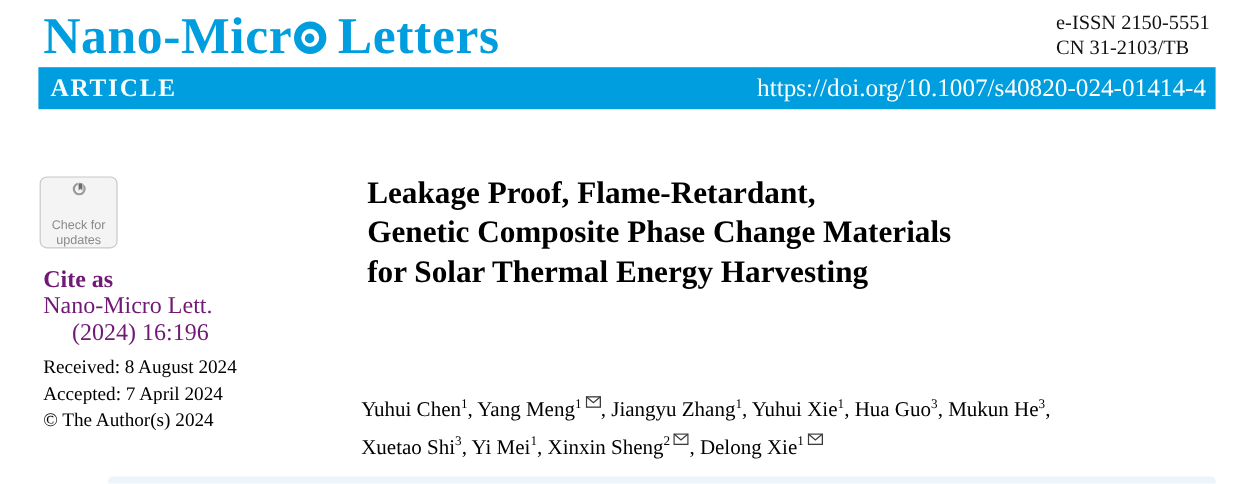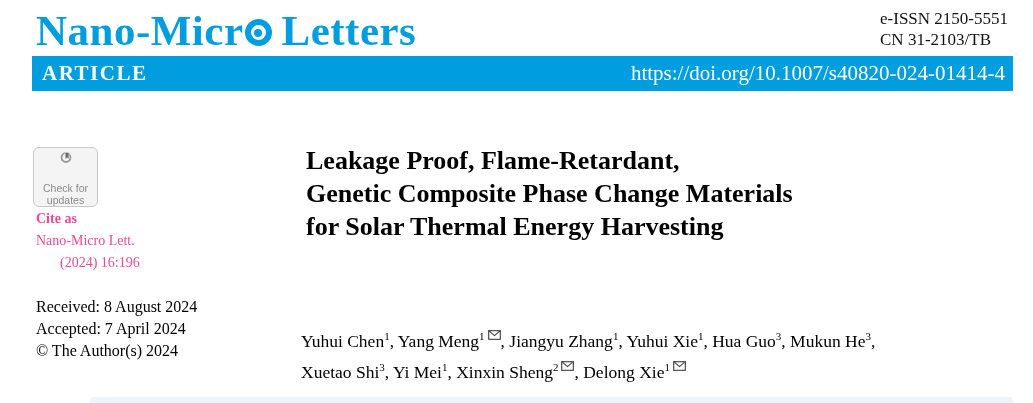--- a/index.html
+++ b/index.html
@@ -23,21 +23,21 @@
             justify-content:space-between; padding:0 8px 0 10px; }
   .banner-label { color:#f6fdff; font-weight:bold; font-size:21px; letter-spacing:1.5px; }
   .banner-doi { color:#ffffff; font-size:21px; text-decoration:none; }
 
   
   .crossmark { position:absolute; left:33px; top:147px; width:65px; height:60px;
                background:#f4f4f4; border:1px solid #c8c8c8; border-radius:6px;
                display:flex; flex-direction:column; align-items:center; padding-top:4px;
                cursor:pointer; font-family:"Liberation Sans","DejaVu Sans",sans-serif; }
   .crossmark-text { color:#8a8a8a; font-size:10.5px; line-height:11.5px; text-align:center; margin-top:20px; }
-  .cite-block { position:absolute; left:36px; top:208px; font-size:14px; line-height:22px; color:#ec4899; }
+  .cite-block { position:absolute; left:36px; top:222px; font-size:20px; line-height:22px; color:#701a75; }
   .cite-heading { font-weight:bold; }
   .cite-volume { padding-left:24px; }
   .history-block { position:absolute; left:36px; top:296px; font-size:16px; line-height:22px; color:#000; }
 
   
   .title-block { position:absolute; left:306px; top:144px; width:730px; color:#000;
                  font-weight:bold; font-size:26px; line-height:33px; }
   .authors-block { position:absolute; left:301px; top:326px; width:730px; color:#000;
                    font-size:17.5px; line-height:31px; }
   .authors-block sup { font-size:11px; line-height:0; }

